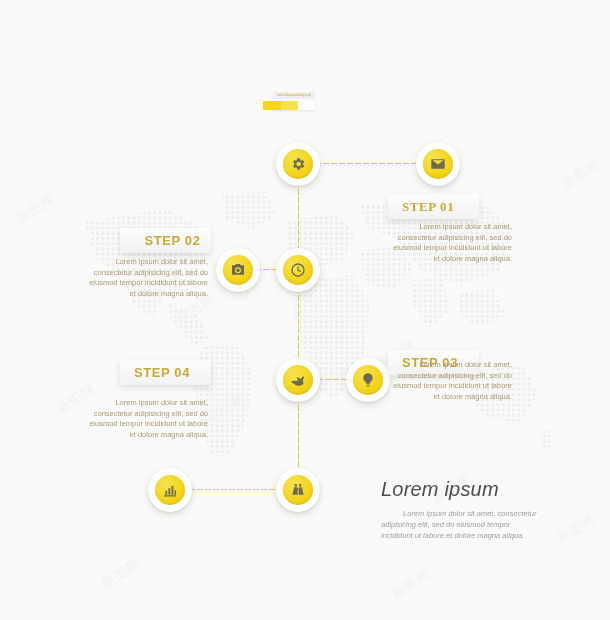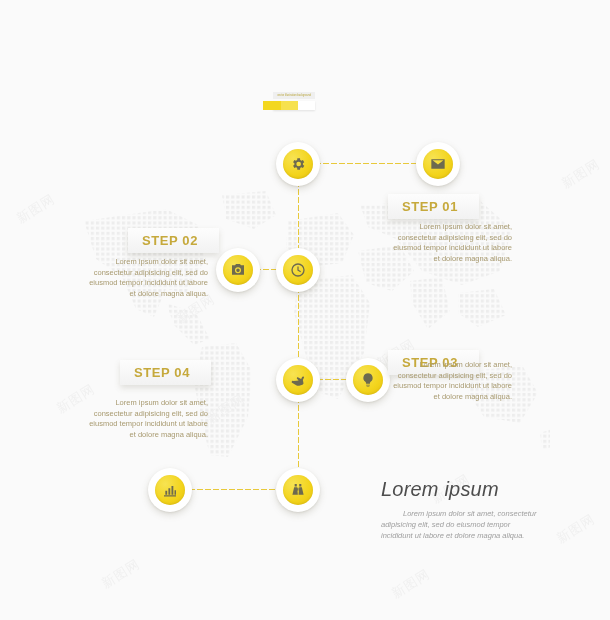--- a/index.html
+++ b/index.html
@@ -316,26 +316,26 @@
       </div>
       <div class="node" style="left: 276px; top: 468px;">
         <div class="disc">
           <svg viewBox="0 0 24 24">
             <path d="M7 3h3.2v3.6H7zm6.8 0H17v3.6h-3.2zM6.2 7.8h4.6l1 11.4H3.6zm11.6 0l2.6 11.4h-7.6l1-11.4zM11.2 8.6h1.6v4h-1.6z"></path>
           </svg>
         </div>
       </div>
     </div>
 
-  <div class="step-plate" style="left:388px; top:194px;">
+  <div class="step-plate" style="left:388px; top:194px;font-family:Liberation Serif, serif;">
     <span class="step-text">STEP 01</span>
   </div>
   <div class="step-body align-right" style="left:392px; top:222px;">Lorem ipsum dolor sit amet, consectetur adipisicing elit, sed do eiusmod tempor incididunt ut labore et dolore magna aliqua.</div>
 
-  <div class="step-plate" style="left:128px; top:228px;">
+  <div class="step-plate" style="left:120px; top:228px;justify-content:center;">
     <span class="step-text">STEP 02</span>
   </div>
   <div class="step-body align-right" style="left:88px; top:257px;">Lorem ipsum dolor sit amet, consectetur adipisicing elit, sed do eiusmod tempor incididunt ut labore et dolore magna aliqua.</div>
 
   <div class="step-plate" style="left:388px; top:350px;">
     <span class="step-text">STEP 03</span>
   </div>
   <div class="step-body align-right" style="left:392px; top:360px;">Lorem ipsum dolor sit amet, consectetur adipisicing elit, sed do eiusmod tempor incididunt ut labore et dolore magna aliqua.</div>
 
   <div class="step-plate" style="left:120px; top:360px;">

